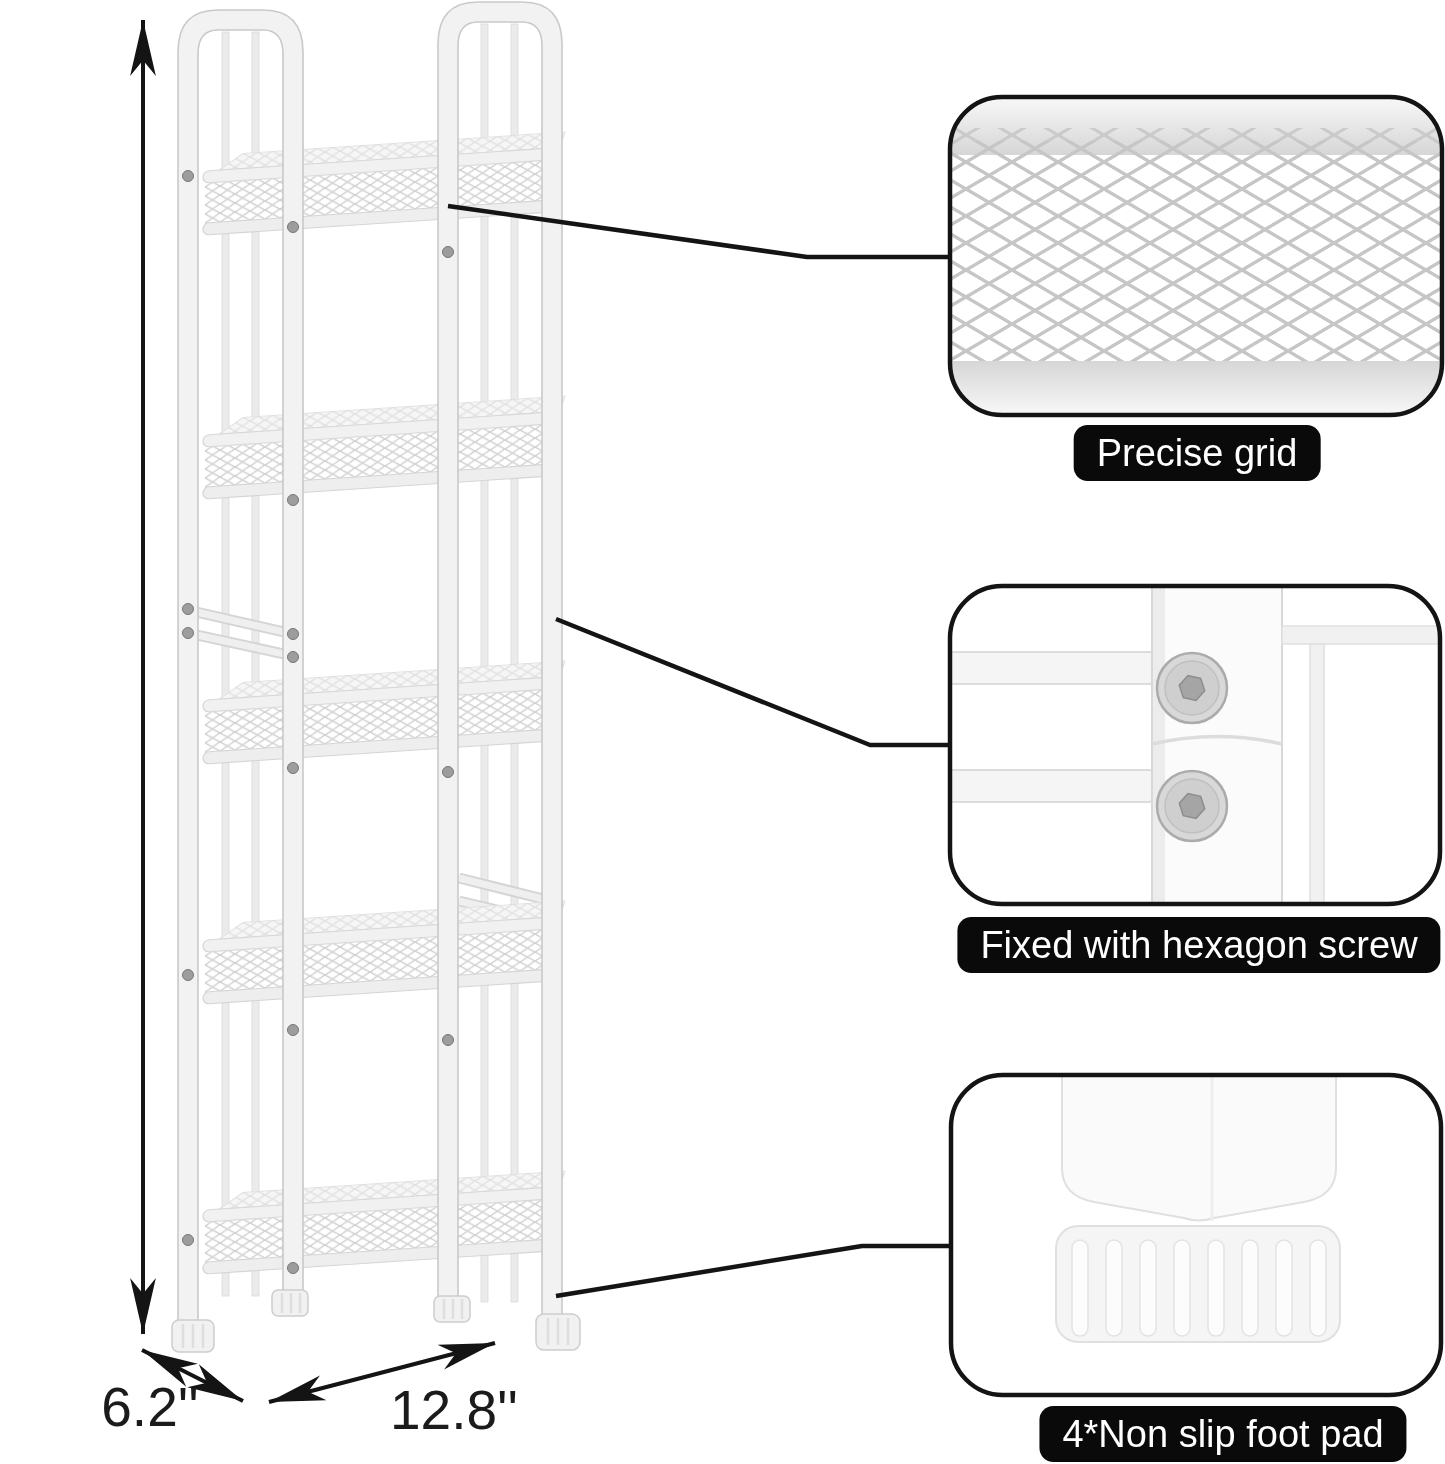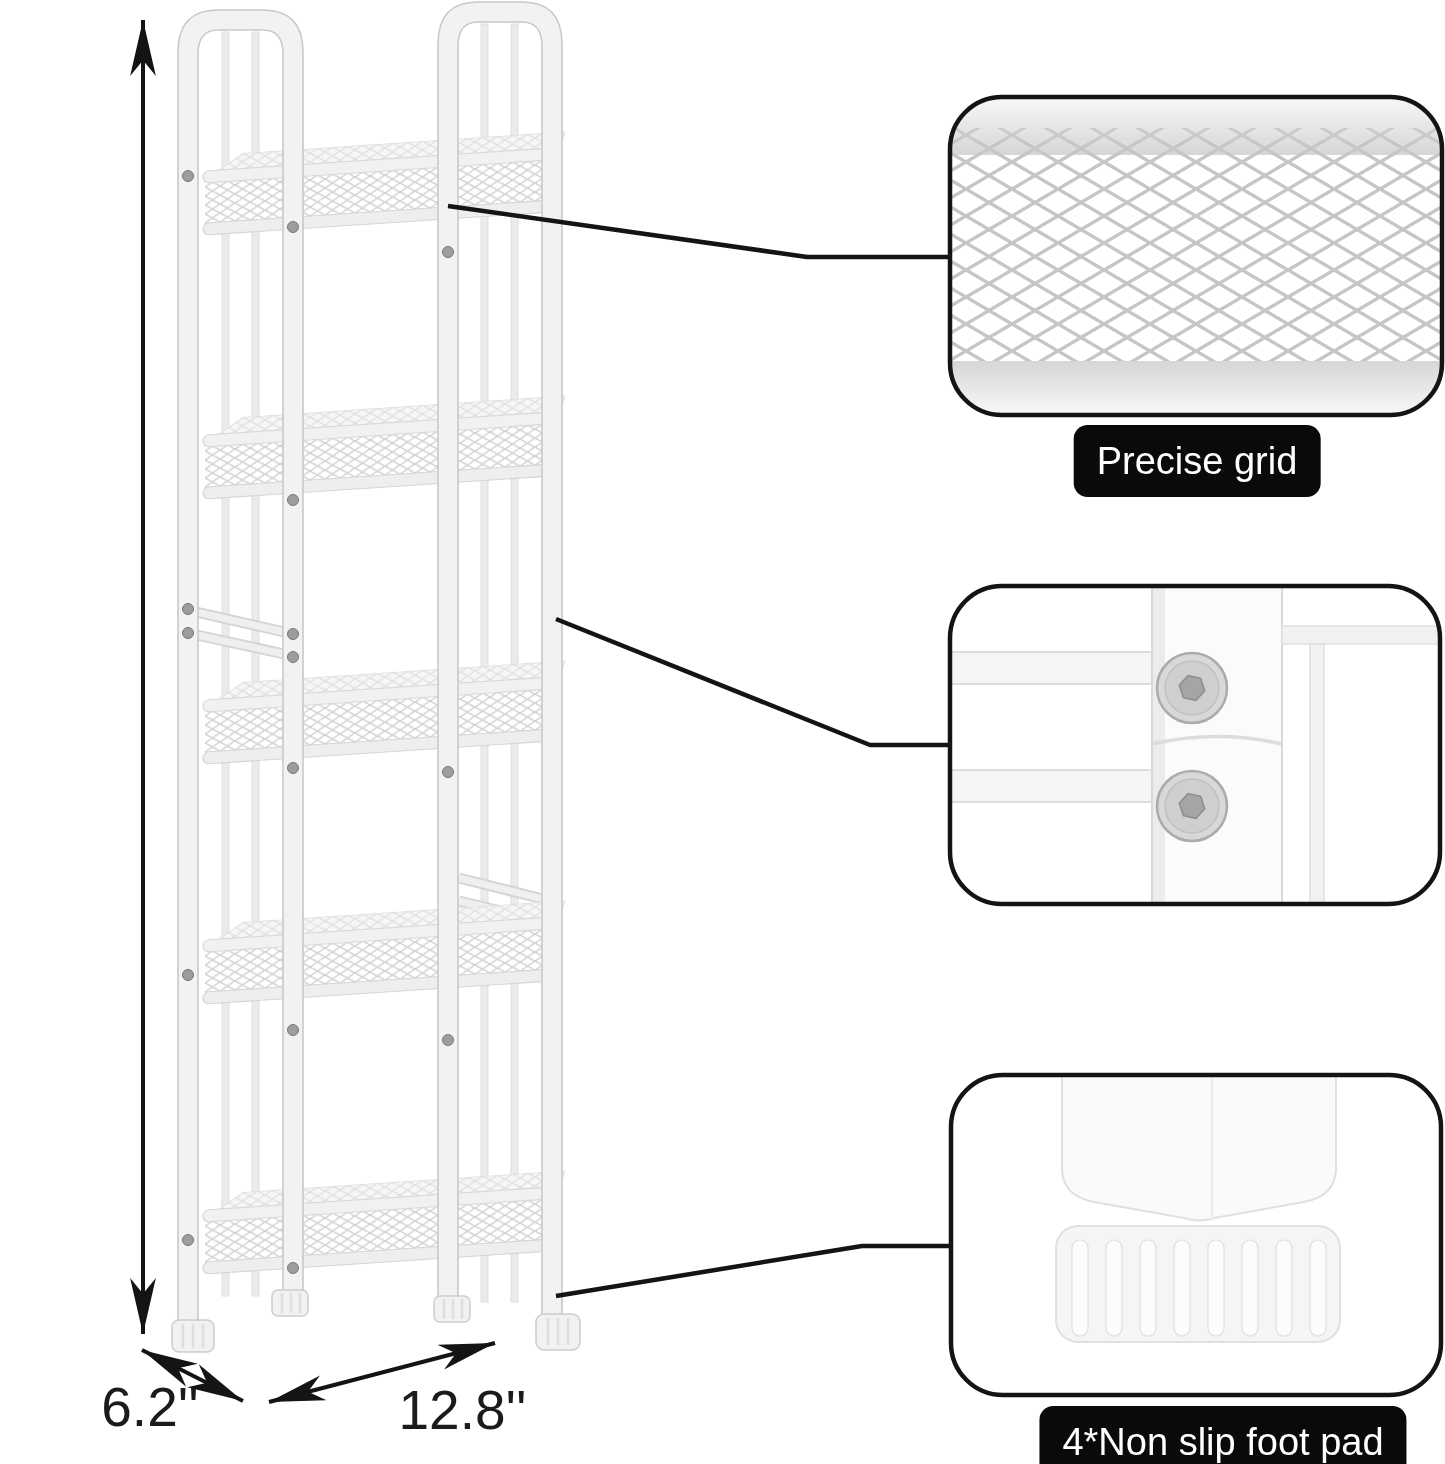--- a/index.html
+++ b/index.html
@@ -13,29 +13,29 @@
   .stage svg{position:absolute;left:0;top:0;}
   .dim{
     position:absolute;
     color:#1b1b1b;
     font-size:55px;
     line-height:62px;
     white-space:nowrap;
   }
   .dim-height{left:0px;top:701px;width:138px;text-align:right;}
   .dim-depth{left:86px;top:1376px;width:128px;text-align:center;}
-  .dim-width{left:390px;top:1379px;width:145px;text-align:center;}
+  .dim-width{left:390px;top:1379px;width:145px;}
   .pill{
     position:absolute;
     transform:translateX(-50%);
     background:#0a0a0a;
     color:#ffffff;
     font-size:38px;
     line-height:48px;
-    padding:12px 23px;
+    padding:4px 23px;
     border-radius:14px;
     white-space:nowrap;
   }
   .pill-1{left:1197px;top:425px;}
   .pill-2{left:1199px;top:917px;}
   .pill-3{left:1223px;top:1406px;}
 </style>
 </head>
 <body>
 
@@ -235,15 +235,16 @@
       </g>
     </g>
     <rect x="951" y="1075" width="490" height="320" rx="52" fill="none" stroke="#141414" stroke-width="4.5"></rect>
   </g>
 </svg>
 
 <div class="dim dim-depth">6.2''</div>
 <div class="dim dim-width">12.8''</div>
 
 <div class="pill pill-1">Precise grid</div>
+<div class="pill pill-2">Fixed with hexagon screw</div>
 <div class="pill pill-3">4*Non slip foot pad</div>
 
 </div>
 
 </body></html>

